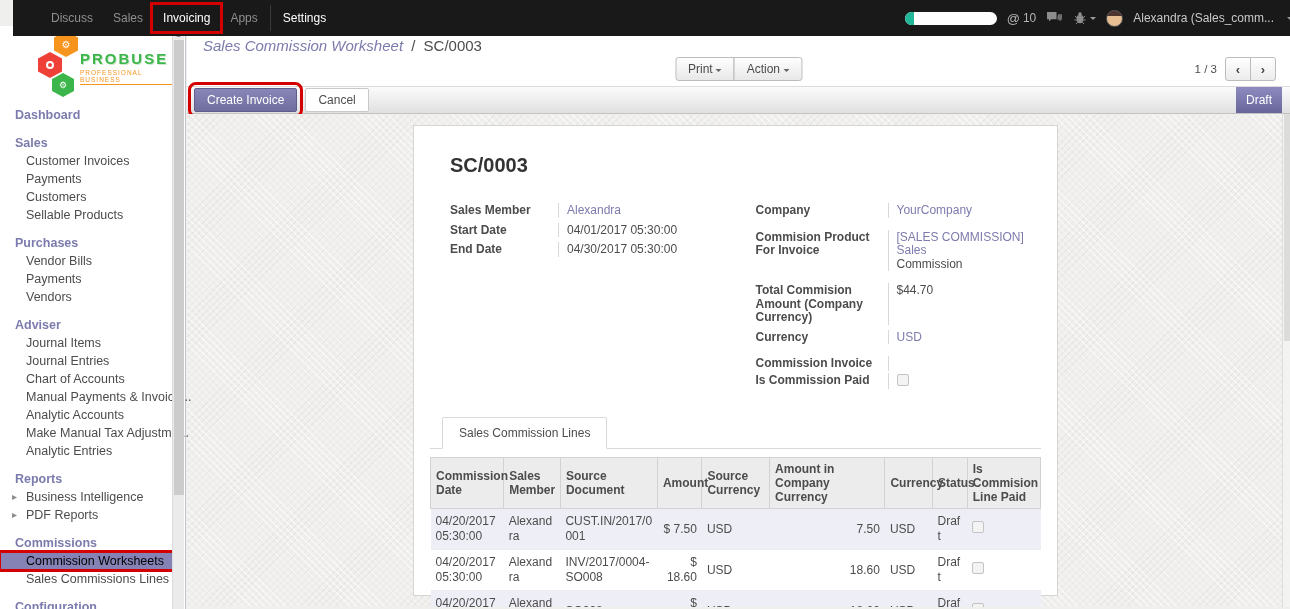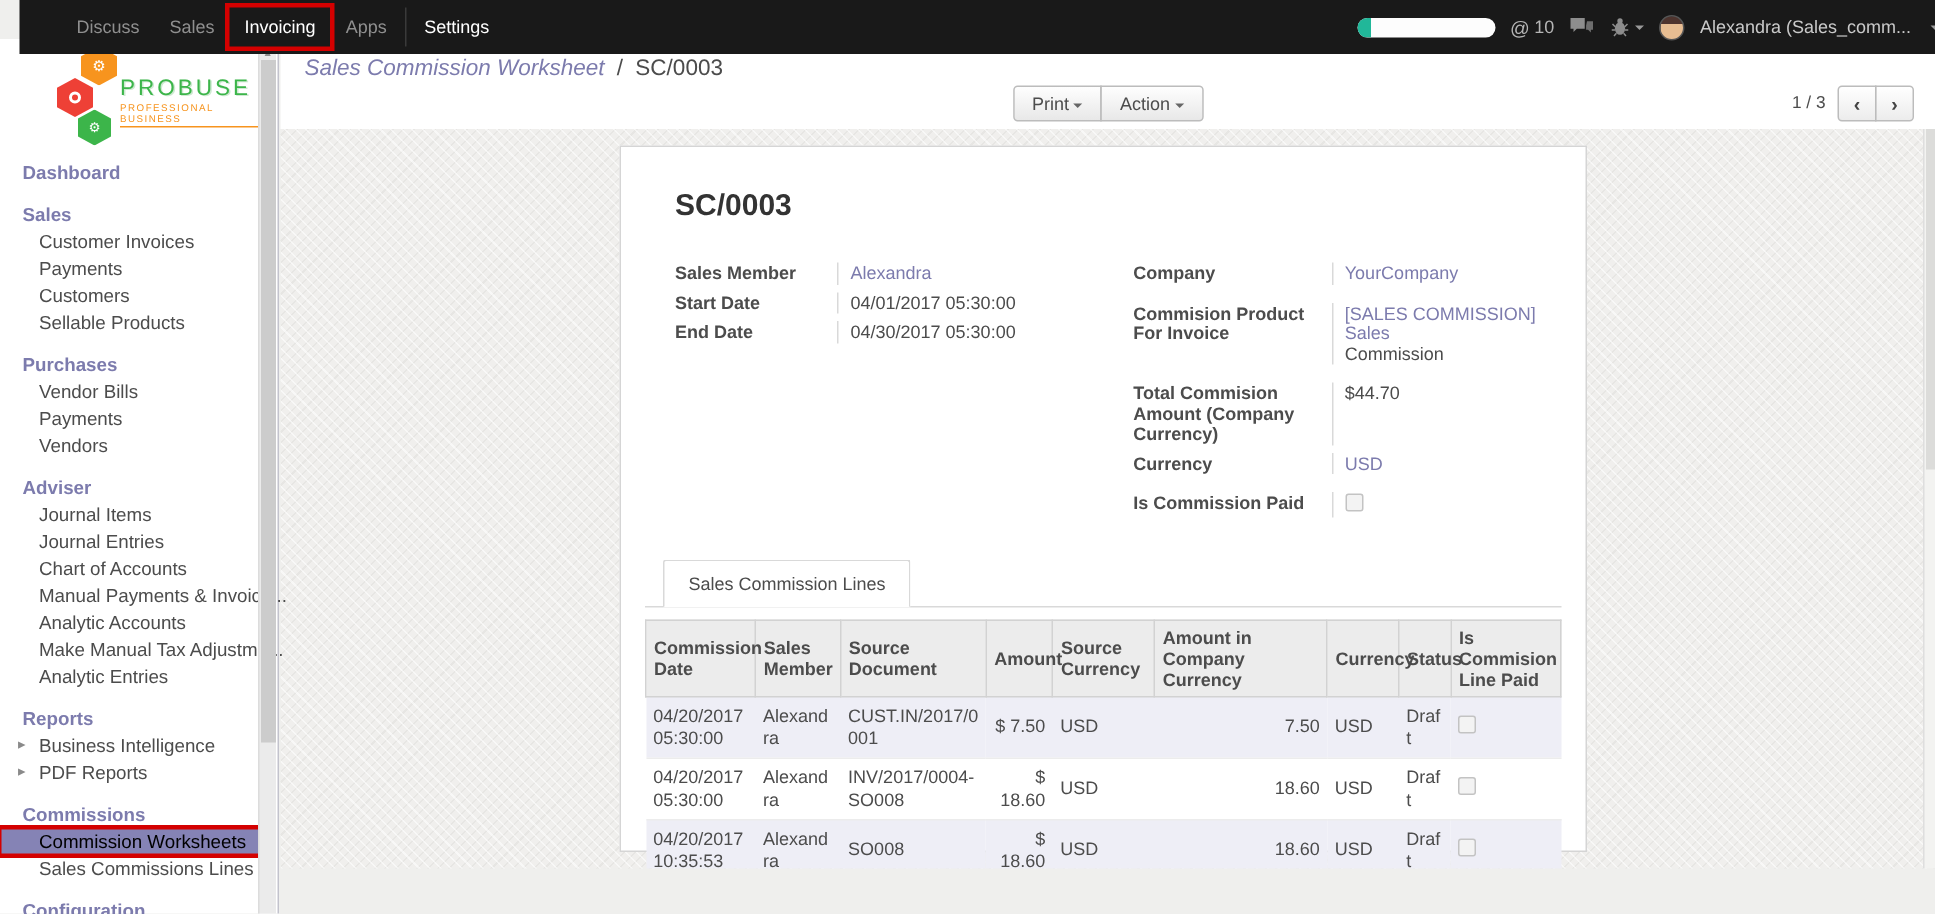--- a/index.html
+++ b/index.html
@@ -32,21 +32,21 @@
   .side-scroll .up-arrow { display:block; text-align:center; }
   .side-scroll .up-arrow::before { content:"\25B2"; font-size:7px; color:#8f8f8f; line-height:14px; }
   .side-scroll .thumb { position:absolute; top:14px; left:1px; width:10px; height:78%; background:#cccccc; }
   .logo-box { width:172px; height:78px; position:relative; }
   .hex { position:absolute; }
   .hex-shape { clip-path:polygon(50% 0,100% 25%,100% 75%,50% 100%,0 75%,0 25%); display:flex; align-items:center; justify-content:center; color:#fff; }
   .hex-orange { left:54px; top:5px; } .hex-orange .hex-shape { width:24px; height:26px; background:#f7941e; font-size:10px;}
   .hex-red { left:38px; top:26px; } .hex-red .hex-shape { width:24px; height:26px; background:#ee4036; font-size:10px;}
   .hex-green { left:52px; top:47px; } .hex-green .hex-shape { width:22px; height:24px; background:#3cb54a; font-size:9px;}
   .hex-dot { width:8px; height:8px; border:2px solid #fff; border-radius:50%; }
-  .logo-text { position:absolute; left:80px; top:24px; color:#3cb54a; font-weight:normal; font-size:15px; letter-spacing:2px; text-shadow:1px 1px 0 #cfe9d2; }
+  .logo-text { position:absolute; left:80px; top:24px; color:#3cb54a; font-weight:bold; font-size:15px; letter-spacing:2px; text-shadow:1px 1px 0 #cfe9d2; }
   .logo-tagline { position:absolute; left:80px; top:43px; color:#f7941e; font-size:6.5px; letter-spacing:1px; border-bottom:1px solid #f7941e; padding-bottom:1px; }
   .side-menu { width:173px; padding-top:2px; }
   .side-header { color:#7c7bad; font-weight:bold; font-size:12.5px; padding:0 0 0 15px; line-height:18px; margin-top:10px; cursor:pointer; }
   .side-header:first-child { margin-top:0; }
   .side-item { color:#4c4c4c; font-size:12.5px; padding-left:26px; line-height:18px; cursor:pointer; position:relative; white-space:nowrap; }
   .side-item.has-arrow::before { content:"\25B8"; position:absolute; left:12px; color:#8a8a8a; font-size:10px; }
   .side-item.selected { background:#8583b5; color:#000000; }
   .side-item.annotated { outline:3px solid #d40000; outline-offset:-1px; }
 
   
@@ -227,20 +227,27 @@
     </div>
     <div class="pager">
       <span class="pager-count">1 / 3</span>
       <span class="pager-btns">
         <span class="pager-btn prev"></span>
         <span class="pager-btn next"></span>
       </span>
     </div>
   </div>
 
+  <div class="button-bar">
+    <button class="btn-primary annotated">Create Invoice</button>
+    <button class="btn-plain">Cancel</button>
+    <div class="statusbar">
+      <span class="status-badge">Draft</span>
+    </div>
+  </div>
 
   <div class="content">
     <div class="sheet">
       <div class="sheet-title">SC/0003</div>
 
       <div class="form-groups">
         <div class="form-col left">
           <div class="frow">
             <span class="flabel">Sales Member</span>
             <span class="fvalue"><span class="link">Alexandra</span></span>
@@ -264,20 +271,24 @@
             <span class="fvalue"><span class="link">[SALES COMMISSION] Sales</span><br>
               <span class="rest">Commission</span></span>
           </div>
           <div class="frow">
             <span class="flabel">Total Commision Amount (Company Currency)</span>
             <span class="fvalue"><span class="rest">$44.70</span></span>
           </div>
           <div class="frow gap">
             <span class="flabel">Currency</span>
             <span class="fvalue"><span class="link">USD</span></span>
+          </div>
+          <div class="frow" style="margin-bottom:2px;">
+            <span class="flabel">Commission Invoice</span>
+            <span class="fvalue"><span class="rest"></span></span>
           </div>
           <div class="frow">
             <span class="flabel">Is Commission Paid</span>
             <span class="fvalue"><span class="checkbox"></span></span>
           </div>
         </div>
       </div>
 
       <div class="notebook">
         <div class="tabs">

